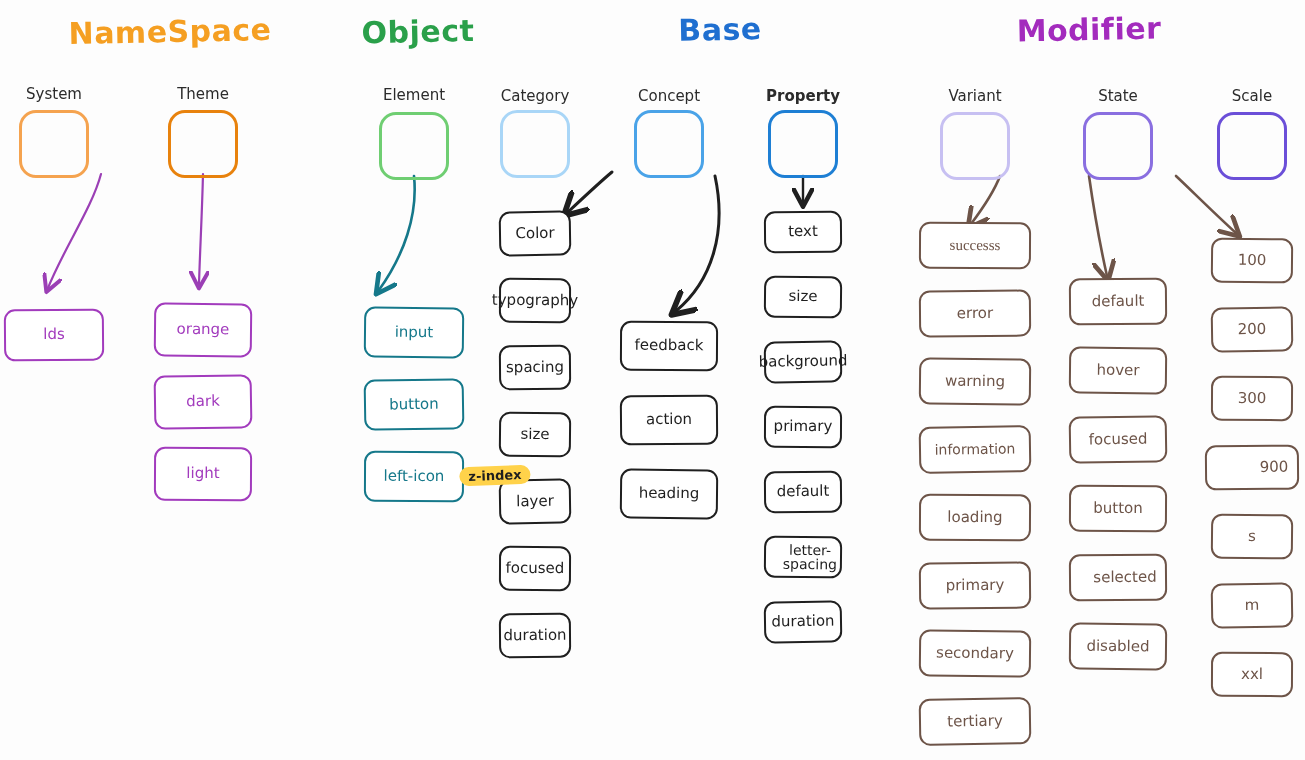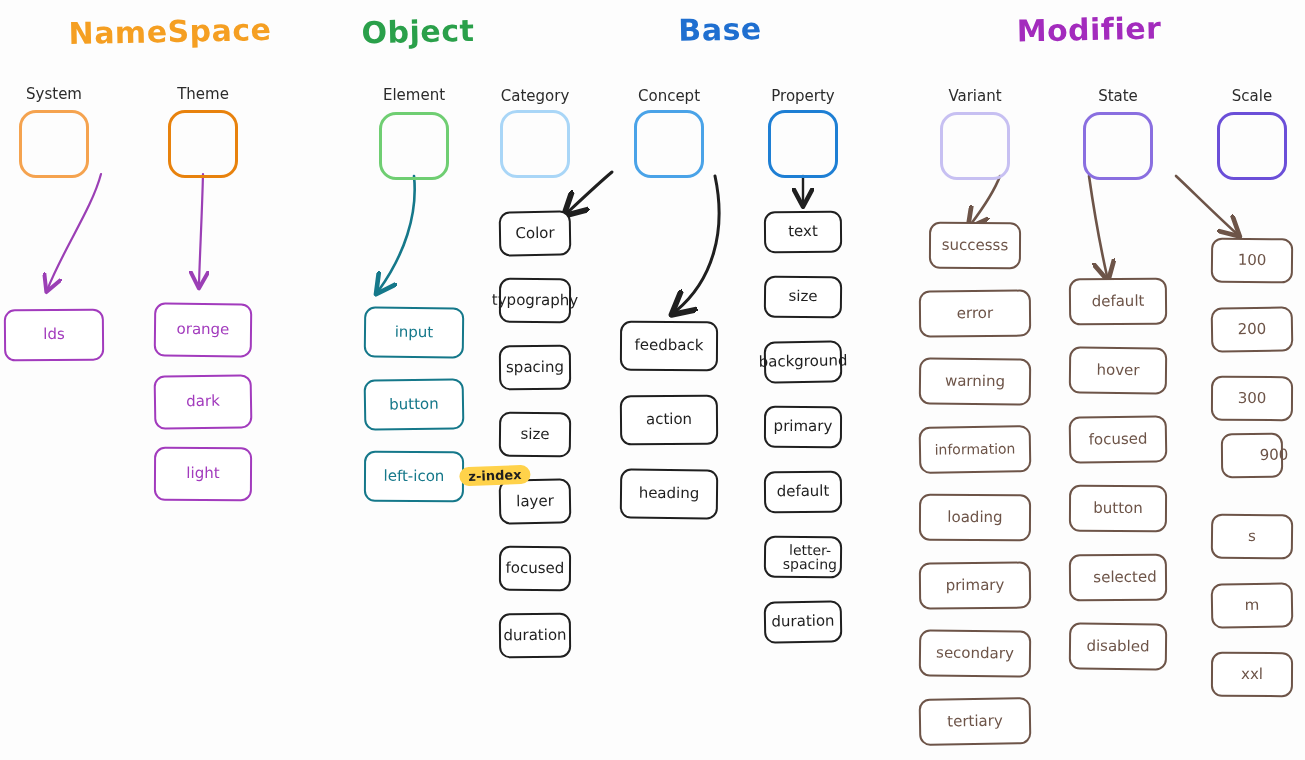--- a/index.html
+++ b/index.html
@@ -179,54 +179,54 @@
       <div class="node black r1" style="left: 535px; top: 345px; width: 72px; height: 45px; border-color: rgb(31, 31, 31); color: rgb(31, 31, 31);">spacing</div>
       <div class="node black r2" style="left: 535px; top: 412px; width: 72px; height: 45px; border-color: rgb(31, 31, 31); color: rgb(31, 31, 31);">size</div>
       <div class="node black r3" style="left: 535px; top: 479px; width: 72px; height: 45px; border-color: rgb(31, 31, 31); color: rgb(31, 31, 31);">layer</div>
       <div class="node black r4" style="left: 535px; top: 546px; width: 72px; height: 45px; border-color: rgb(31, 31, 31); color: rgb(31, 31, 31);">focused</div>
       <div class="node black r1" style="left: 535px; top: 613px; width: 72px; height: 45px; border-color: rgb(31, 31, 31); color: rgb(31, 31, 31);">duration</div>
       <div class="col-caption" style="left: 669px; top: 87px;">Concept</div>
       <div class="head-box" style="left: 669px; top: 110px; border-color: rgb(74, 163, 232);"></div>
       <div class="node black r4" style="left: 669px; top: 321px; width: 98px; height: 50px; border-color: rgb(31, 31, 31); color: rgb(31, 31, 31);">feedback</div>
       <div class="node black r1" style="left: 669px; top: 395px; width: 98px; height: 50px; border-color: rgb(31, 31, 31); color: rgb(31, 31, 31);">action</div>
       <div class="node black r2" style="left: 669px; top: 469px; width: 98px; height: 50px; border-color: rgb(31, 31, 31); color: rgb(31, 31, 31);">heading</div>
-      <div class="col-caption" style="left: 803px; top: 87px;">Property</div>
+      <div class="col-caption" style="left: 803px; top: 87px; font-weight: bold;">Property</div>
       <div class="head-box" style="left: 803px; top: 110px; border-color: rgb(30, 127, 212);"></div>
       <div class="node black r1" style="left: 803px; top: 211px; width: 78px; height: 42px; border-color: rgb(31, 31, 31); color: rgb(31, 31, 31);">text</div>
       <div class="node black r2" style="left: 803px; top: 276px; width: 78px; height: 42px; border-color: rgb(31, 31, 31); color: rgb(31, 31, 31);">size</div>
       <div class="node black r3" style="left: 803px; top: 341px; width: 78px; height: 42px; border-color: rgb(31, 31, 31); color: rgb(31, 31, 31);">background</div>
       <div class="node black r4" style="left: 803px; top: 406px; width: 78px; height: 42px; border-color: rgb(31, 31, 31); color: rgb(31, 31, 31);">primary</div>
       <div class="node black r1" style="left: 803px; top: 471px; width: 78px; height: 42px; border-color: rgb(31, 31, 31); color: rgb(31, 31, 31);">default</div>
       <div class="node black r2" style="left: 803px; top: 536px; width: 78px; height: 42px; border-color: rgb(31, 31, 31); color: rgb(31, 31, 31); font-size: 14px; line-height: 1; padding-left: 18px;">letter-
 spacing</div>
       <div class="node black r3" style="left: 803px; top: 601px; width: 78px; height: 42px; border-color: rgb(31, 31, 31); color: rgb(31, 31, 31);">duration</div>
       <div class="section-title" style="left: 1089px; top: 12px; color: rgb(163, 43, 189);">Modifier</div>
       <div class="col-caption" style="left: 975px; top: 87px;">Variant</div>
       <div class="head-box" style="left: 975px; top: 112px; border-color: rgb(199, 192, 242);"></div>
-      <div class="node brown r4" style="left: 975px; top: 222px; width: 92px; height: 47px; border-color: rgb(109, 84, 72); color: rgb(109, 84, 72);">successs</div>
+      <div class="node brown r4" style="left: 975px; top: 222px; width: 112px; height: 47px; border-color: rgb(109, 84, 72); color: rgb(109, 84, 72); font-family: Liberation Serif, serif;">successs</div>
       <div class="node brown r1" style="left: 975px; top: 290px; width: 112px; height: 47px; border-color: rgb(109, 84, 72); color: rgb(109, 84, 72);">error</div>
       <div class="node brown r2" style="left: 975px; top: 358px; width: 112px; height: 47px; border-color: rgb(109, 84, 72); color: rgb(109, 84, 72);">warning</div>
       <div class="node brown r3" style="left: 975px; top: 426px; width: 112px; height: 47px; border-color: rgb(109, 84, 72); color: rgb(109, 84, 72); font-size: 14px;">information</div>
       <div class="node brown r4" style="left: 975px; top: 494px; width: 112px; height: 47px; border-color: rgb(109, 84, 72); color: rgb(109, 84, 72);">loading</div>
       <div class="node brown r1" style="left: 975px; top: 562px; width: 112px; height: 47px; border-color: rgb(109, 84, 72); color: rgb(109, 84, 72);">primary</div>
       <div class="node brown r2" style="left: 975px; top: 630px; width: 112px; height: 47px; border-color: rgb(109, 84, 72); color: rgb(109, 84, 72);">secondary</div>
       <div class="node brown r3" style="left: 975px; top: 698px; width: 112px; height: 47px; border-color: rgb(109, 84, 72); color: rgb(109, 84, 72);">tertiary</div>
       <div class="col-caption" style="left: 1118px; top: 87px;">State</div>
       <div class="head-box" style="left: 1118px; top: 112px; border-color: rgb(138, 111, 224);"></div>
       <div class="node brown r1" style="left: 1118px; top: 278px; width: 98px; height: 47px; border-color: rgb(109, 84, 72); color: rgb(109, 84, 72);">default</div>
       <div class="node brown r2" style="left: 1118px; top: 347px; width: 98px; height: 47px; border-color: rgb(109, 84, 72); color: rgb(109, 84, 72);">hover</div>
       <div class="node brown r3" style="left: 1118px; top: 416px; width: 98px; height: 47px; border-color: rgb(109, 84, 72); color: rgb(109, 84, 72);">focused</div>
       <div class="node brown r4" style="left: 1118px; top: 485px; width: 98px; height: 47px; border-color: rgb(109, 84, 72); color: rgb(109, 84, 72);">button</div>
       <div class="node brown r1" style="left: 1118px; top: 554px; width: 98px; height: 47px; border-color: rgb(109, 84, 72); color: rgb(109, 84, 72); padding-left: 18px;">selected</div>
       <div class="node brown r2" style="left: 1118px; top: 623px; width: 98px; height: 47px; border-color: rgb(109, 84, 72); color: rgb(109, 84, 72);">disabled</div>
       <div class="col-caption" style="left: 1252px; top: 87px;">Scale</div>
       <div class="head-box" style="left: 1252px; top: 112px; border-color: rgb(107, 79, 216);"></div>
       <div class="node brown r2" style="left: 1252px; top: 238px; width: 82px; height: 45px; border-color: rgb(109, 84, 72); color: rgb(109, 84, 72);">100</div>
       <div class="node brown r3" style="left: 1252px; top: 307px; width: 82px; height: 45px; border-color: rgb(109, 84, 72); color: rgb(109, 84, 72);">200</div>
       <div class="node brown r4" style="left: 1252px; top: 376px; width: 82px; height: 45px; border-color: rgb(109, 84, 72); color: rgb(109, 84, 72);">300</div>
-      <div class="node brown r1" style="left: 1252px; top: 433px; width: 62px; height: 45px; border-color: rgb(109, 84, 72); color: rgb(109, 84, 72); padding-left: 48px;">900</div>
+      <div class="node brown r1" style="left: 1252px; top: 445px; width: 94px; height: 45px; border-color: rgb(109, 84, 72); color: rgb(109, 84, 72); padding-left: 48px;">900</div>
       <div class="node brown r2" style="left: 1252px; top: 514px; width: 82px; height: 45px; border-color: rgb(109, 84, 72); color: rgb(109, 84, 72);">s</div>
       <div class="node brown r3" style="left: 1252px; top: 583px; width: 82px; height: 45px; border-color: rgb(109, 84, 72); color: rgb(109, 84, 72);">m</div>
       <div class="node brown r4" style="left: 1252px; top: 652px; width: 82px; height: 45px; border-color: rgb(109, 84, 72); color: rgb(109, 84, 72);">xxl</div>
     </div>
 
 <div class="annotation" style="left: 495px; top: 466px; background: rgb(255, 210, 74); color: rgb(31, 31, 31);">z-index</div>
   </div>
 
 </body></html>

